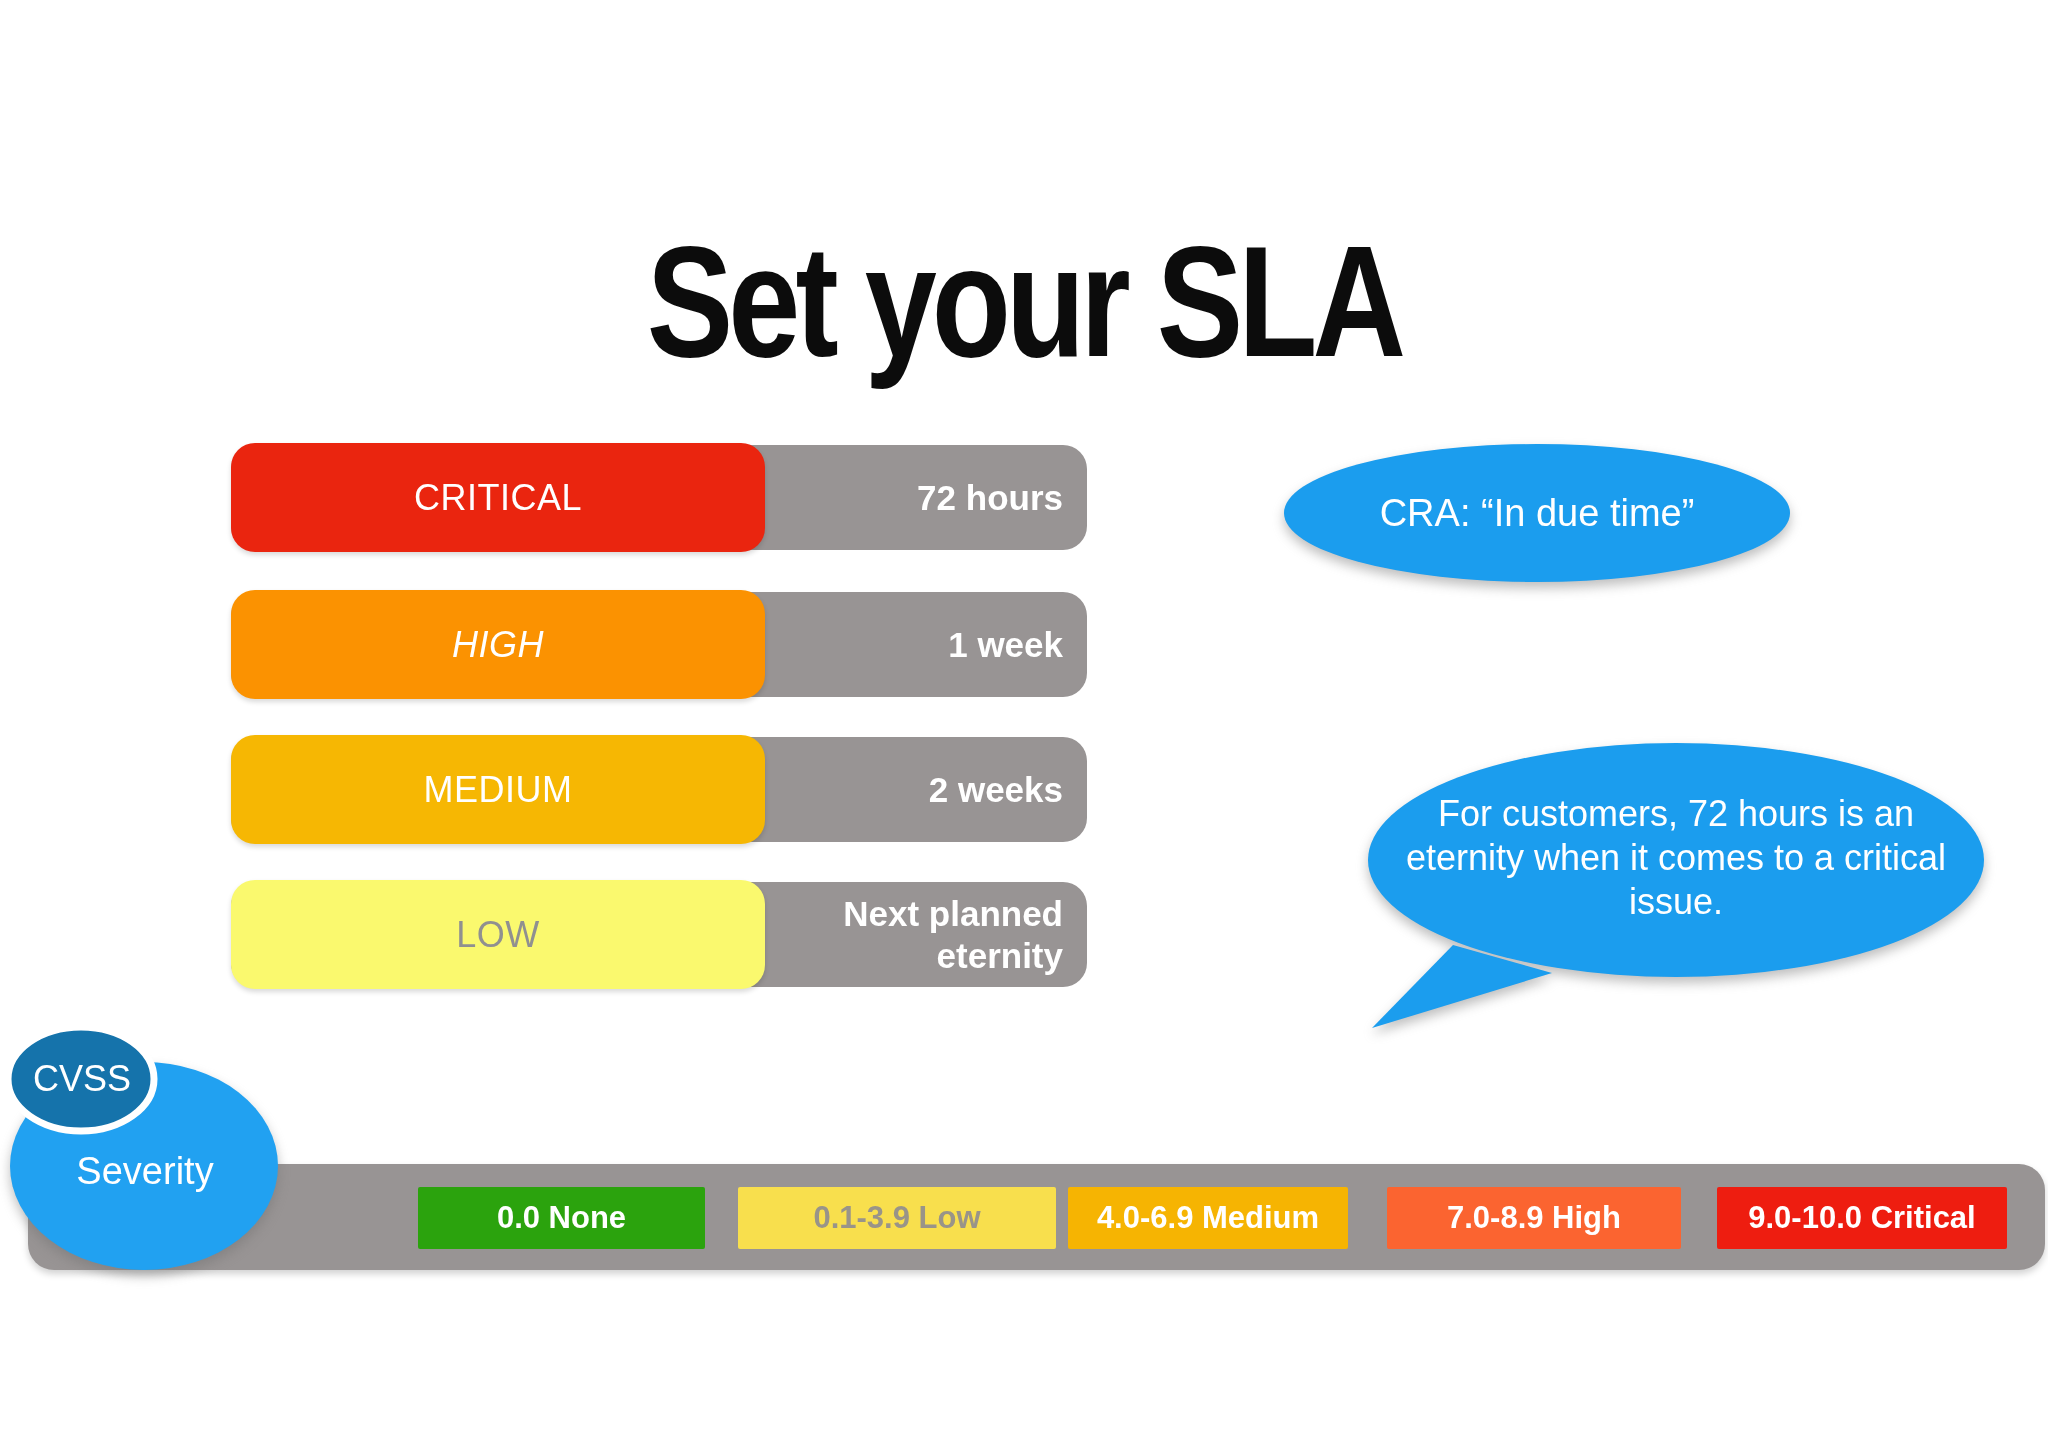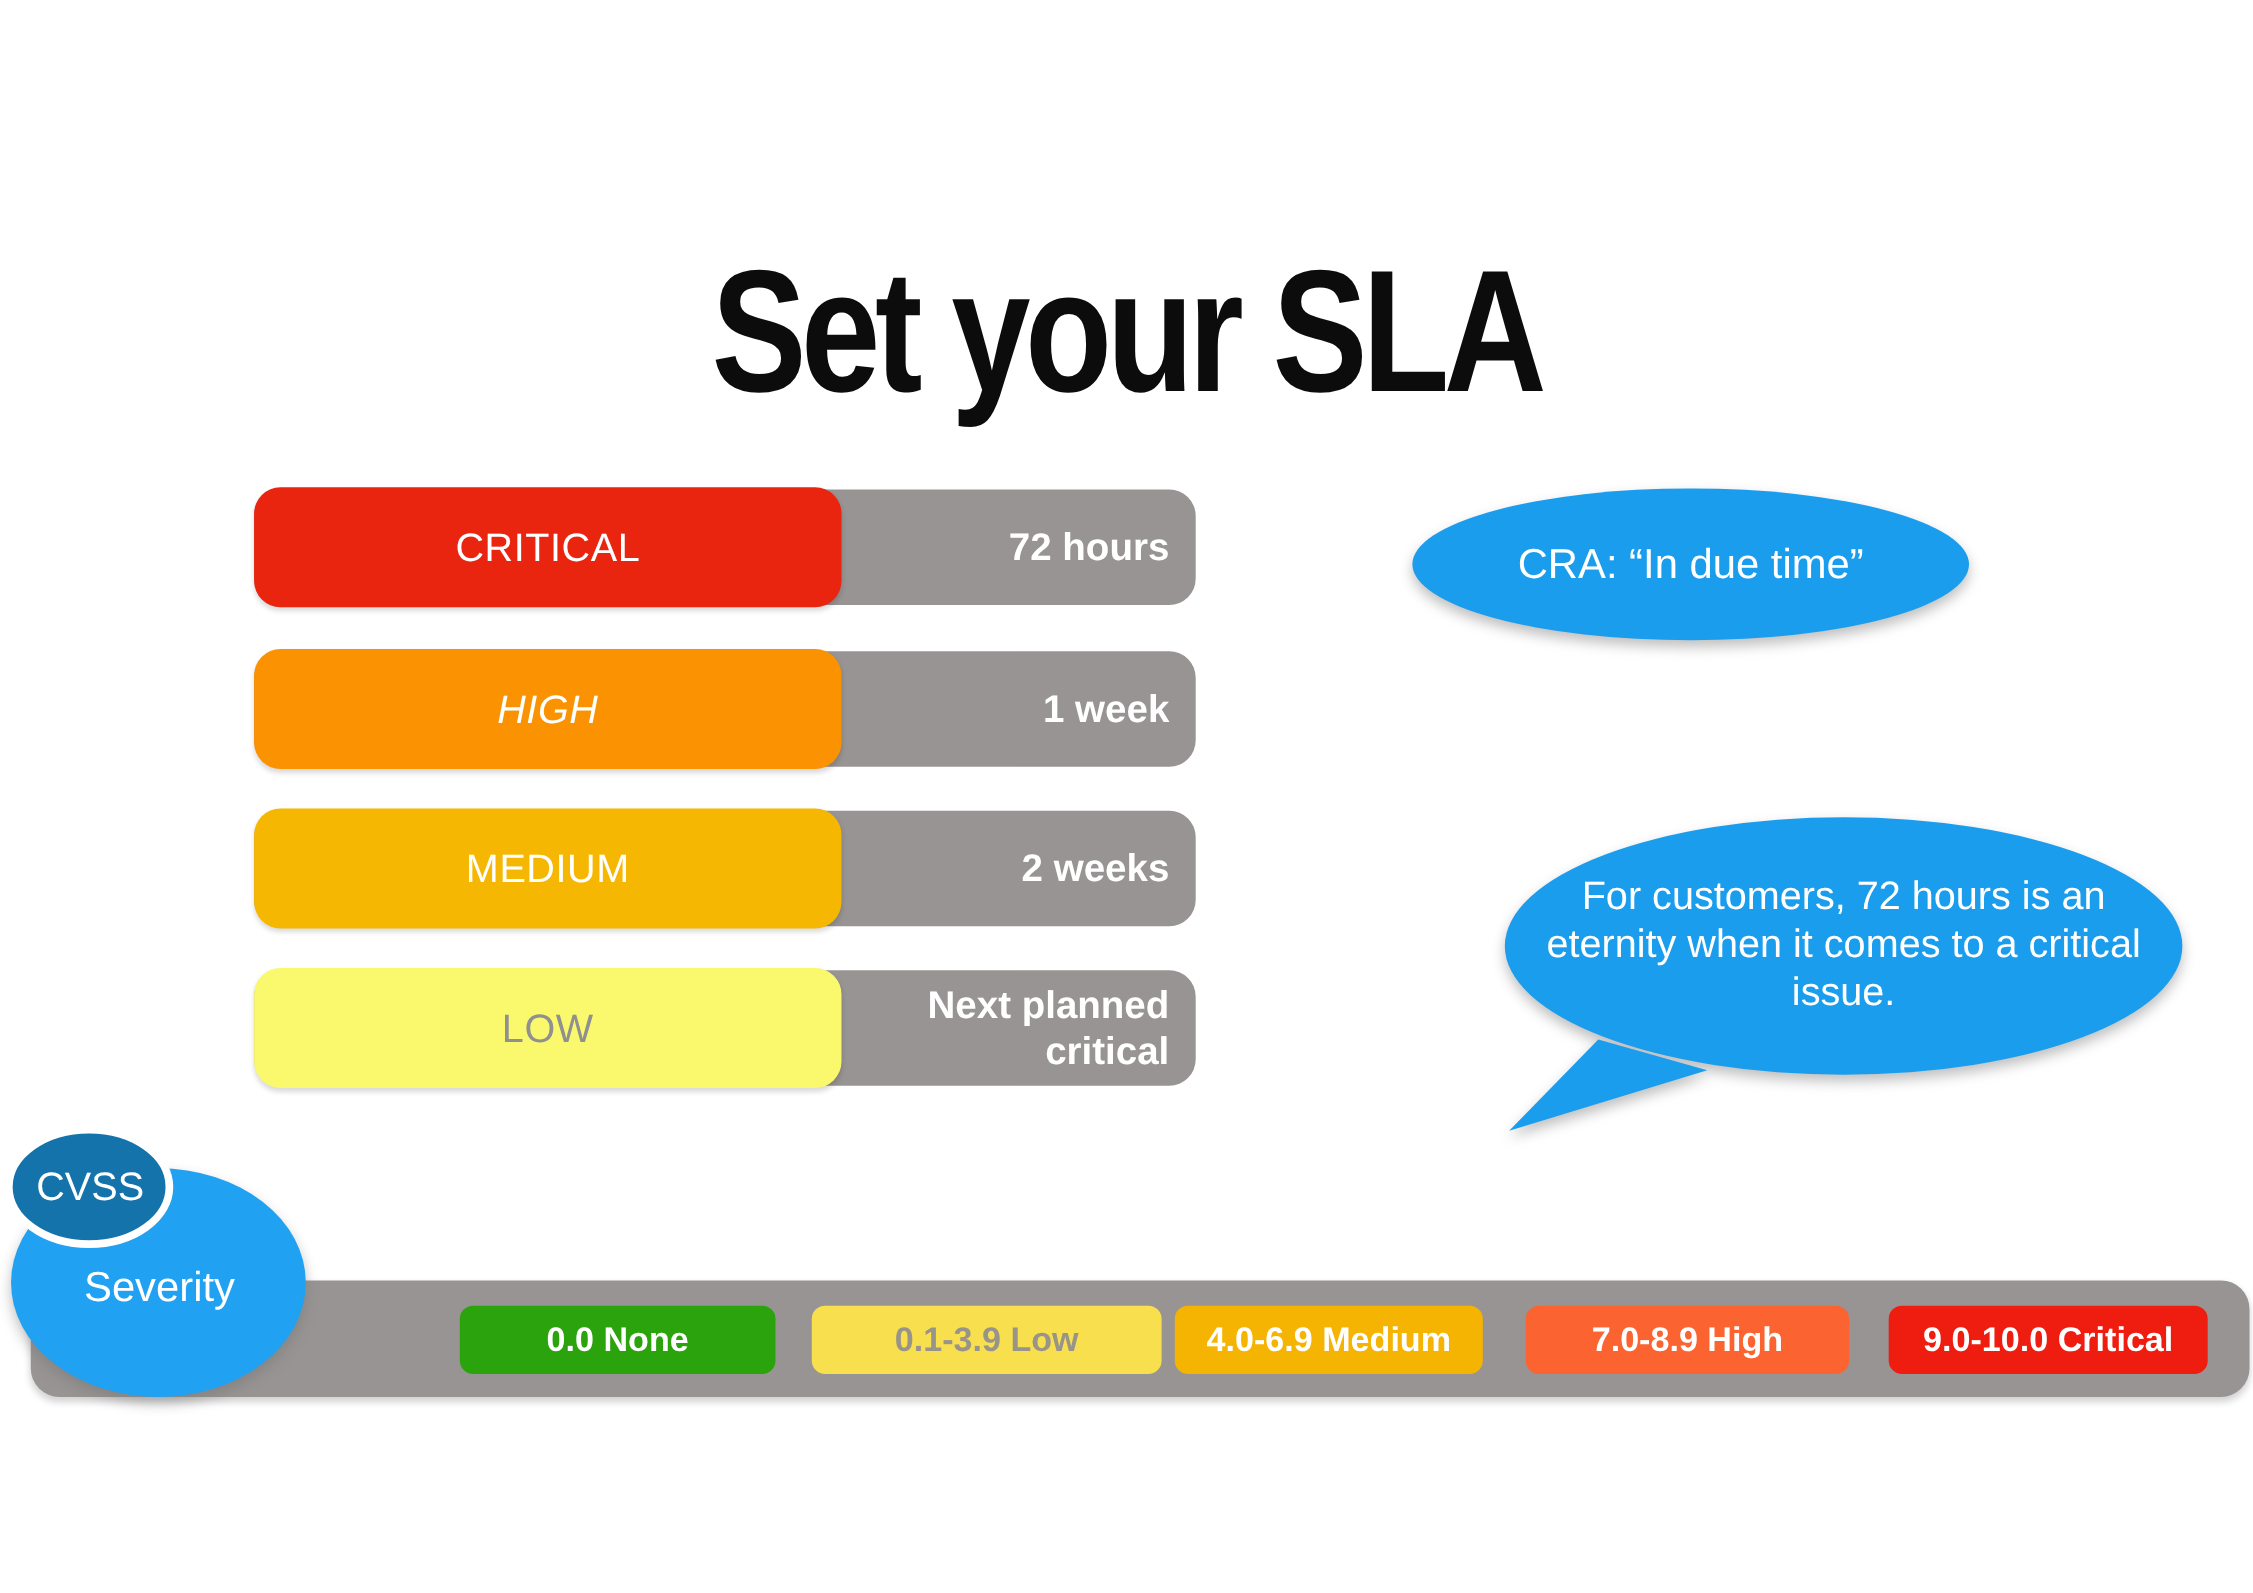--- a/index.html
+++ b/index.html
@@ -30,21 +30,21 @@
   
   .bubble-svg{overflow:visible;}
   .bubble-shape{filter:drop-shadow(0 6px 6px rgba(110,110,110,.45));}
   .bubble-text{color:#ffffff;text-align:center;}
   #bubble1-text{left:1287px;top:492px;width:500px;font-size:38px;}
   #bubble2-text{left:1390px;top:792px;width:572px;font-size:36px;line-height:44px;}
 
   
   #scale-bar{left:28px;top:1164px;width:2017px;height:106px;border-radius:26px;
              box-shadow:0 4px 7px rgba(0,0,0,.18);}
-  .badge{position:absolute;top:1187px;height:62px;border-radius:12px;
+  .badge{position:absolute;top:1187px;height:62px;border-radius:2px;
          display:flex;align-items:center;justify-content:center;
          font-size:31px;font-weight:bold;}
   #cvss-text{left:26px;top:1058px;width:112px;text-align:center;
              color:#ffffff;font-size:36px;font-weight:500;}
   #severity-text{left:40px;top:1150px;width:210px;text-align:center;
                  color:#ffffff;font-size:38px;}
 </style>
 </head>
 <body>
 
@@ -71,21 +71,21 @@
   <div class="sev" style="background-color: rgb(246, 183, 3); color: rgb(255, 255, 255);">MEDIUM</div>
   <div class="time">
       <span>2 weeks</span>
     </div>
 </div>
 
 <div class="abs row" style="top:882px">
   <div class="track" style="background-color: rgb(152, 148, 148);"></div>
   <div class="sev" style="background-color: rgb(250, 249, 110); color: rgb(144, 144, 144);">LOW</div>
   <div class="time">
-      <span>Next planned critical</span>
+      <span>Next planned eternity</span>
     </div>
 </div>
 
 <svg class="abs bubble-svg" style="left:1280px;top:440px" width="520" height="150">
   <ellipse class="bubble-shape" cx="257" cy="73" rx="253" ry="69" fill="#1b9dee"></ellipse>
 </svg>
 <div class="abs bubble-text" id="bubble1-text">CRA: “In due time”</div>
 
 <svg class="abs bubble-svg" style="left:1340px;top:720px" width="680" height="330">
   <g class="bubble-shape">

